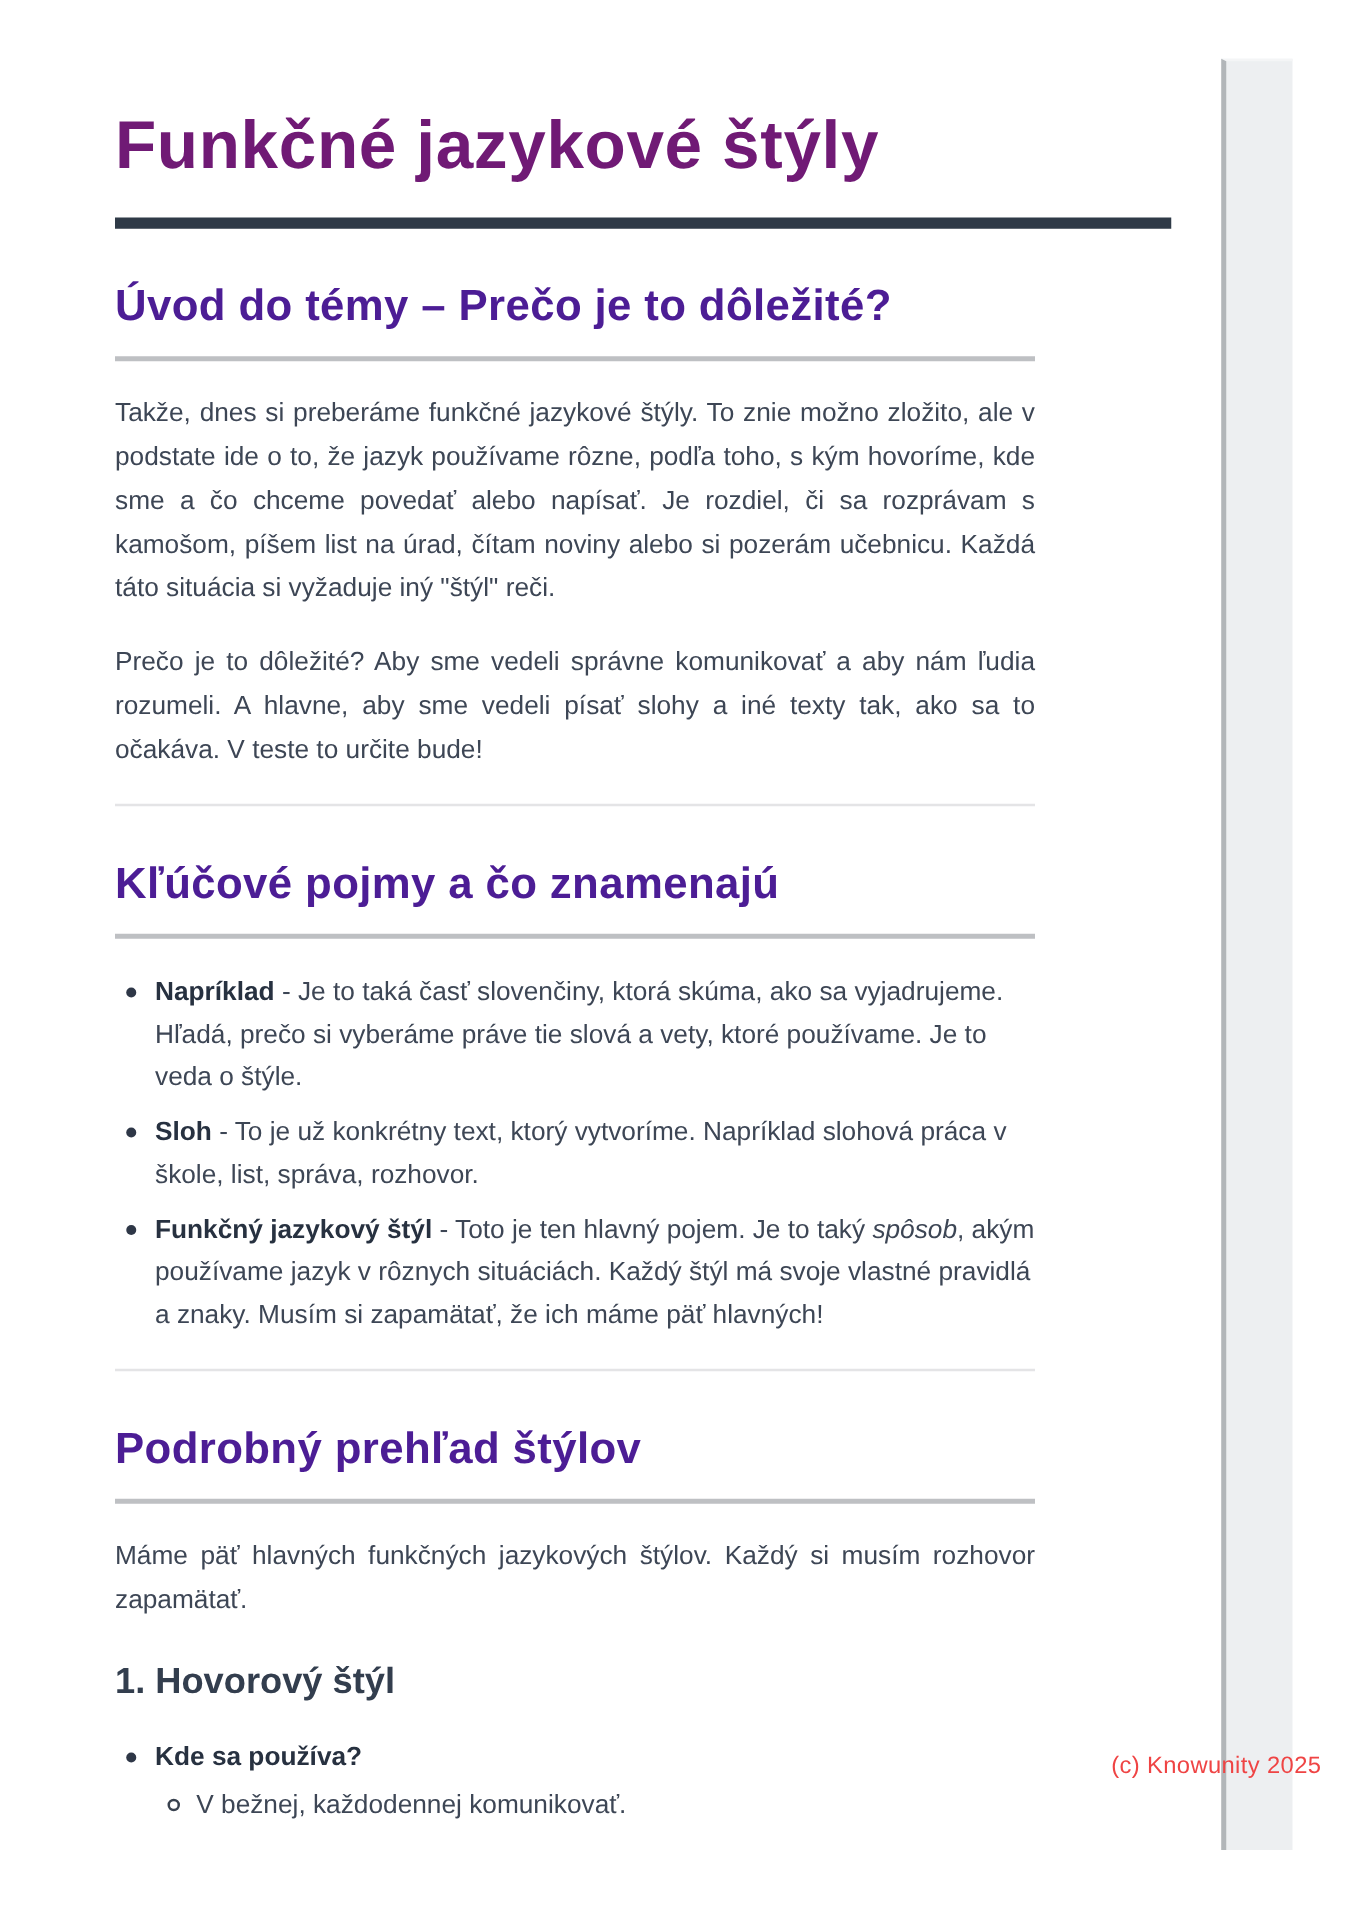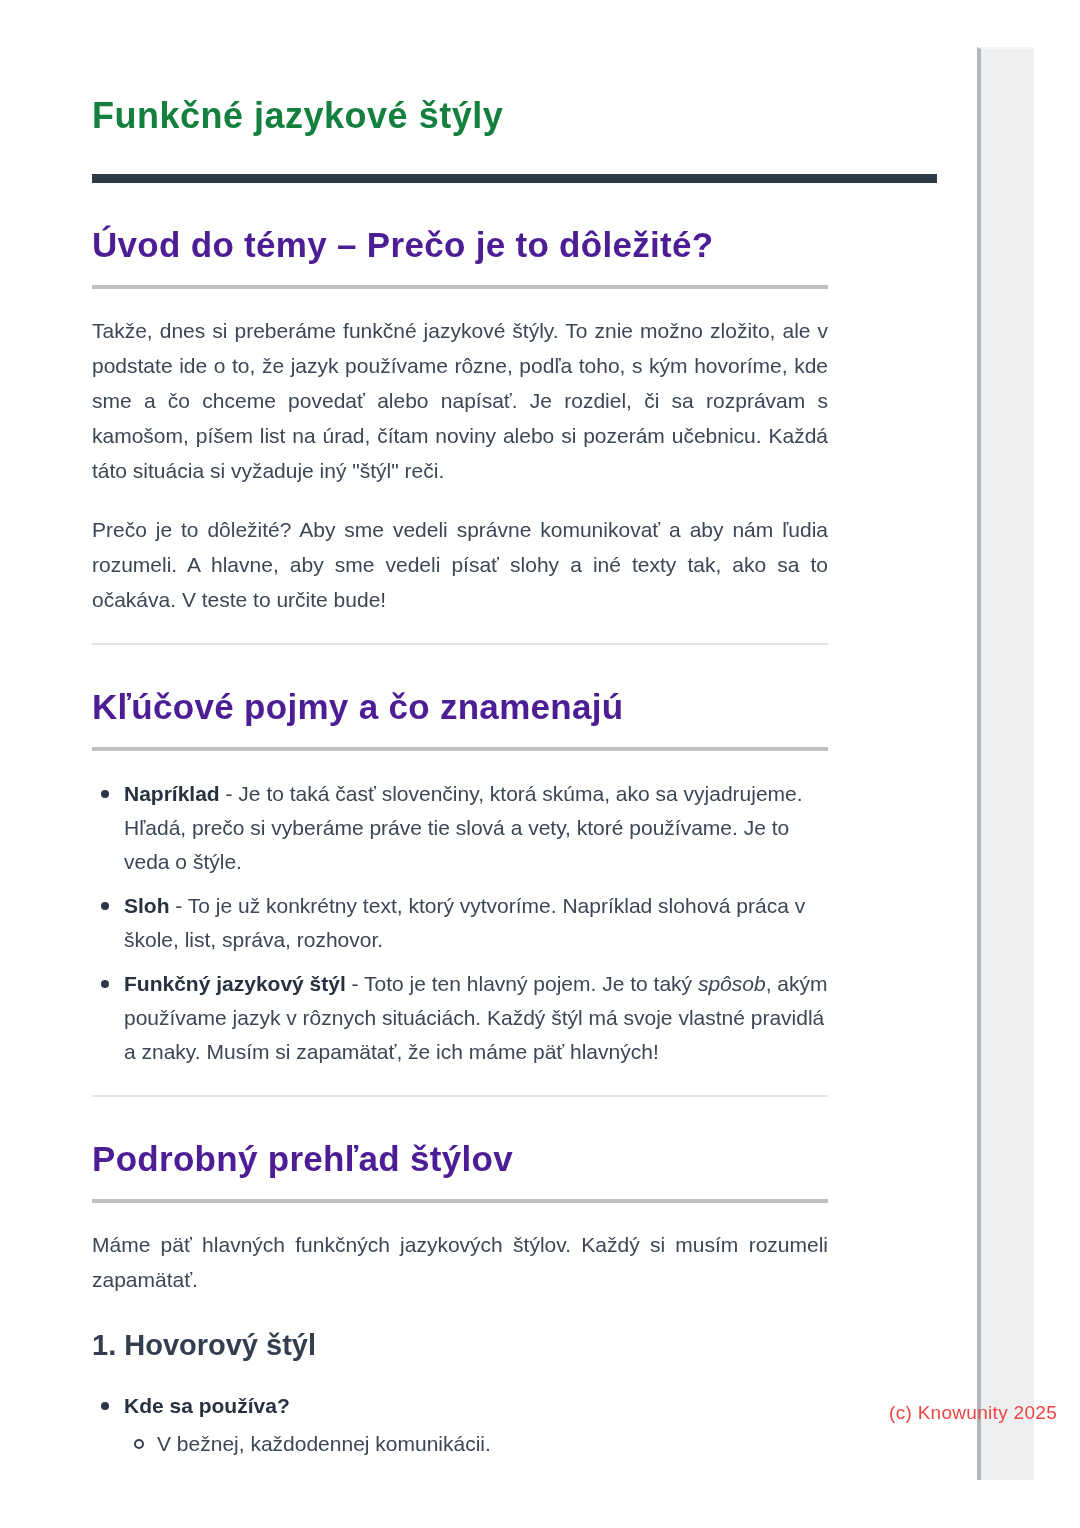--- a/index.html
+++ b/index.html
@@ -7,21 +7,21 @@
     width: 1080px; height: 1528px;
     background: #ffffff;
     overflow: hidden;
     font-family: "Liberation Sans", "DejaVu Sans", sans-serif;
   }
   body { position: relative; }
   .page { position: absolute; inset: 0; background: #ffffff; }
   .content { position: absolute; left: 92px; top: 84px; width: 845px; }
 
   .doc-title {
-    font-size: 36px; font-weight: 800; color: #15803d;
+    font-size: 54px; font-weight: 800; color: #701a75;
     letter-spacing: 0.5px; line-height: 64px;
   }
   .title-rule { margin-top: 26px; width: 845px; height: 9px; background: #2f3a47; }
 
   .h2 {
     margin-top: 40px; font-size: 35px; font-weight: 800;
     color: #4c1d95; line-height: 44px; letter-spacing: 0.3px;
   }
   .h2-rule { margin-top: 18px; width: 736px; height: 4px; background: #bec0c3; }
 
@@ -102,32 +102,32 @@
       <li>
         <span class="dot"></span>
         <span class="term">Funkčný jazykový štýl</span><span> - Toto je ten hlavný pojem. Je to taký </span><span class="it">spôsob</span><span>, akým používame jazyk v rôznych situáciách. Každý štýl má svoje vlastné pravidlá a znaky. Musím si zapamätať, že ich máme päť hlavných!</span>
       </li>
     </ul>
 
     <div class="divider"></div>
 
     <h2 class="h2">Podrobný prehľad štýlov</h2>
     <div class="h2-rule"></div>
-    <p class="body-p">Máme päť hlavných funkčných jazykových štýlov. Každý si musím rozumeli zapamätať.</p>
+    <p class="body-p">Máme päť hlavných funkčných jazykových štýlov. Každý si musím rozhovor zapamätať.</p>
 
     <h3 class="h3">1. Hovorový štýl</h3>
 
     <ul class="bullets" style="">
       <li>
         <span class="dot"></span>
         <span class="term">Kde sa používa?</span>
         <ul class="sub-bullets">
           <li>
             <span class="circle"></span>
-            <span>V bežnej, každodennej komunikácii.</span>
+            <span>V bežnej, každodennej komunikovať.</span>
           </li>
         </ul>
       </li>
     </ul>
 
   </div>
 
   <div class="footer">(c) Knowunity 2025</div>
   <div class="scroll-strip"></div>
 </div>

